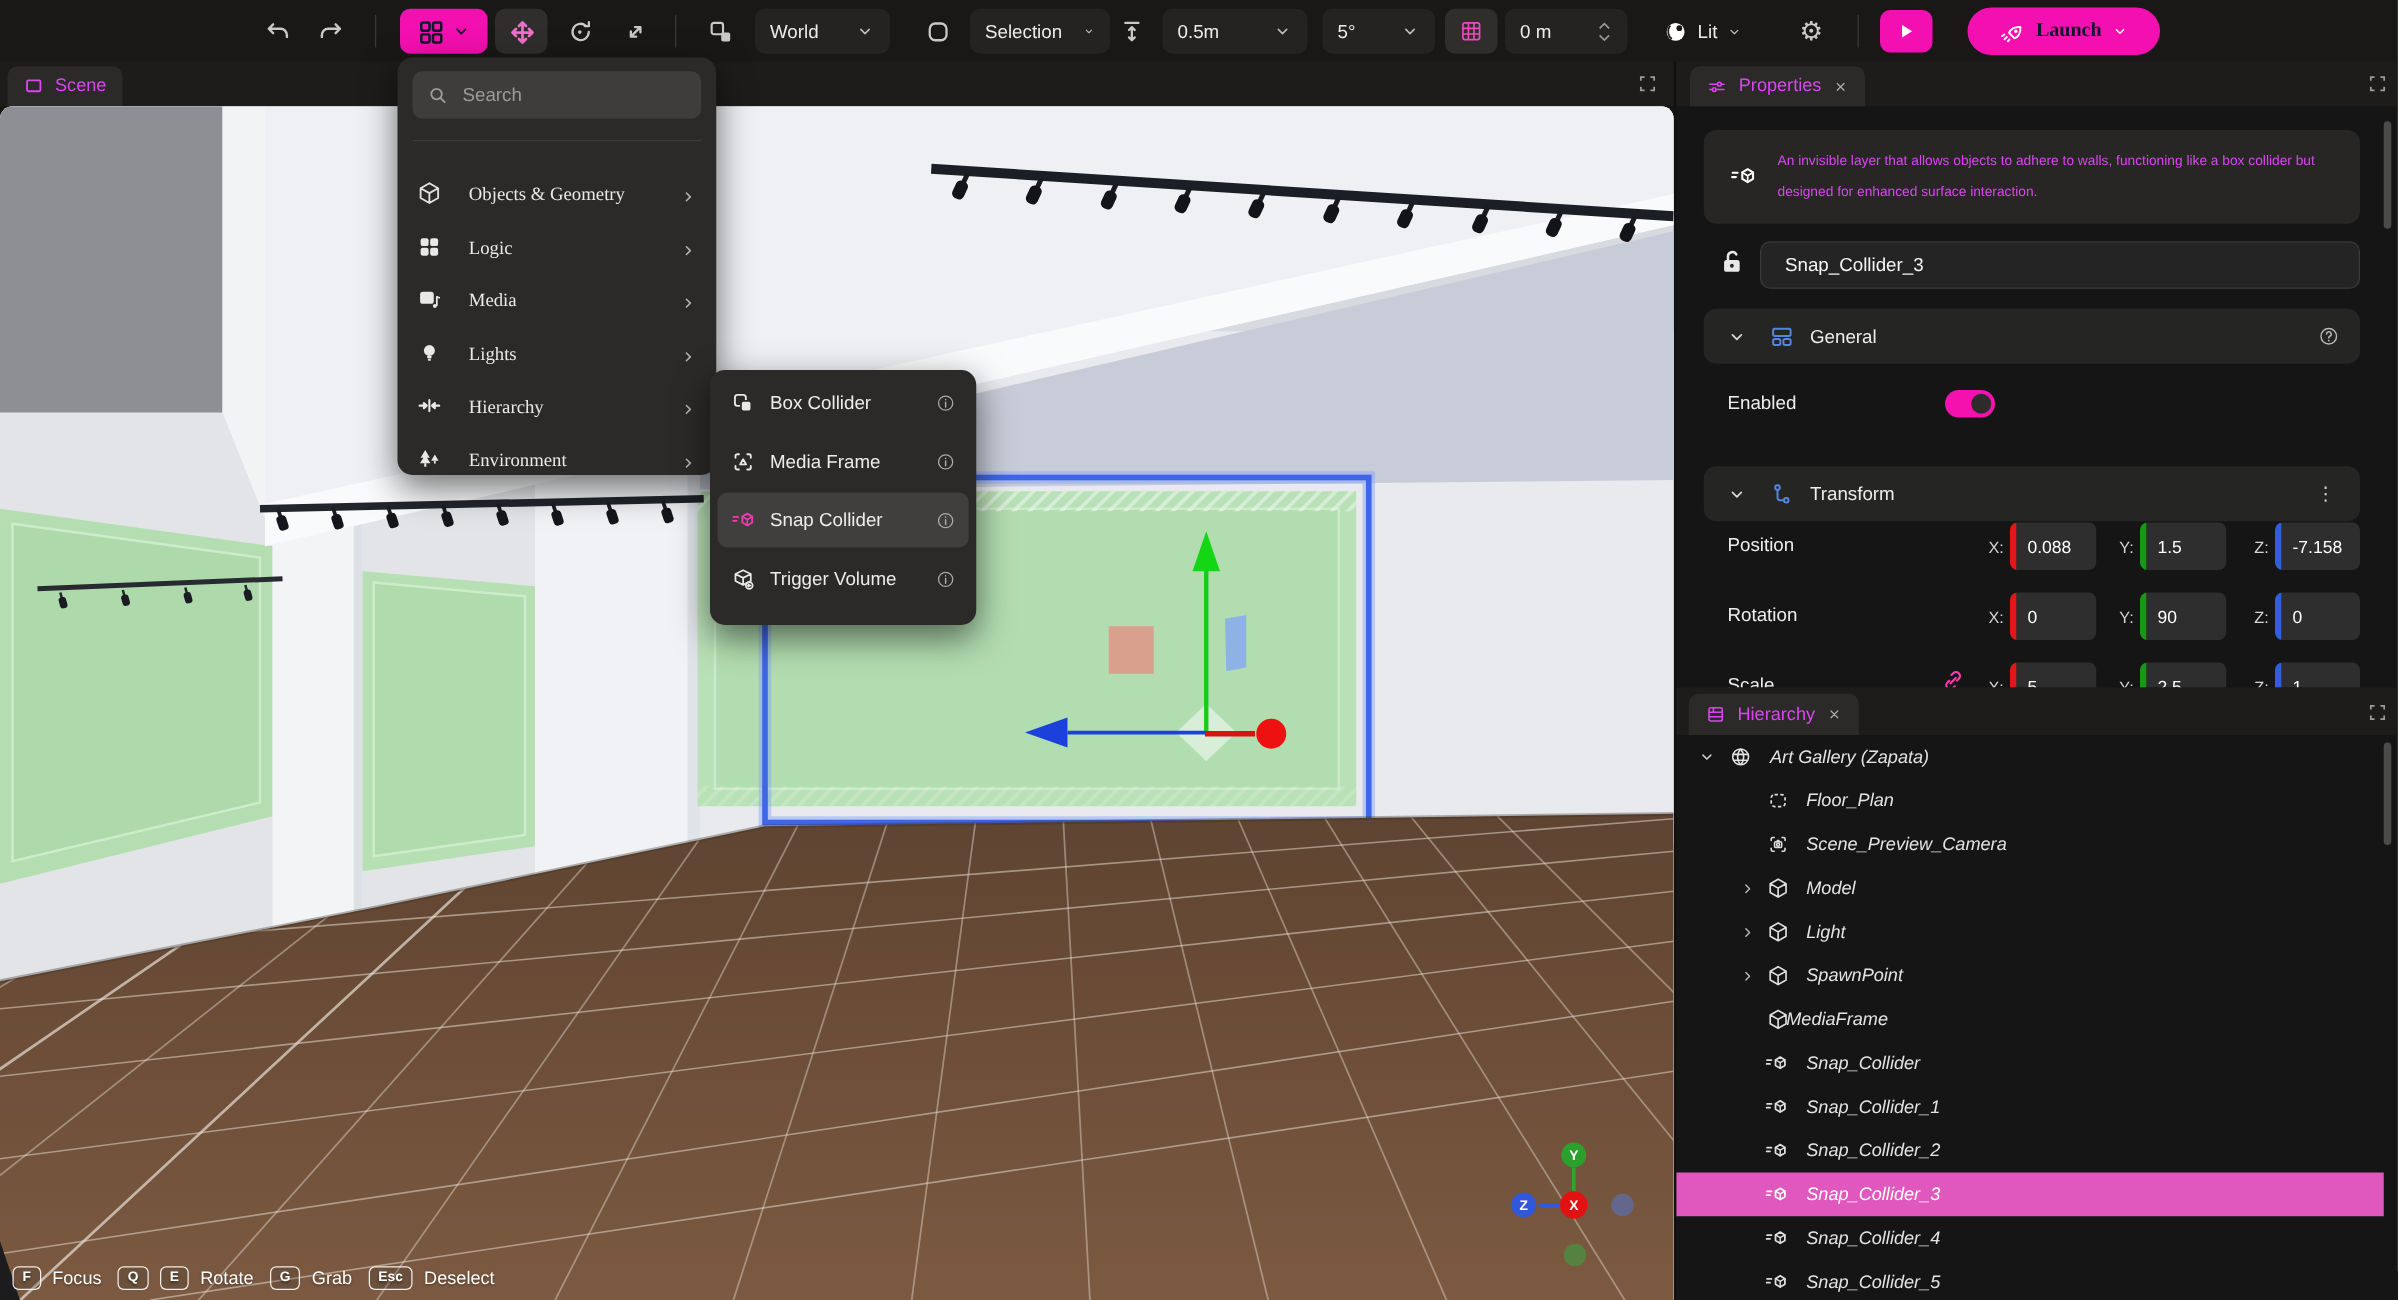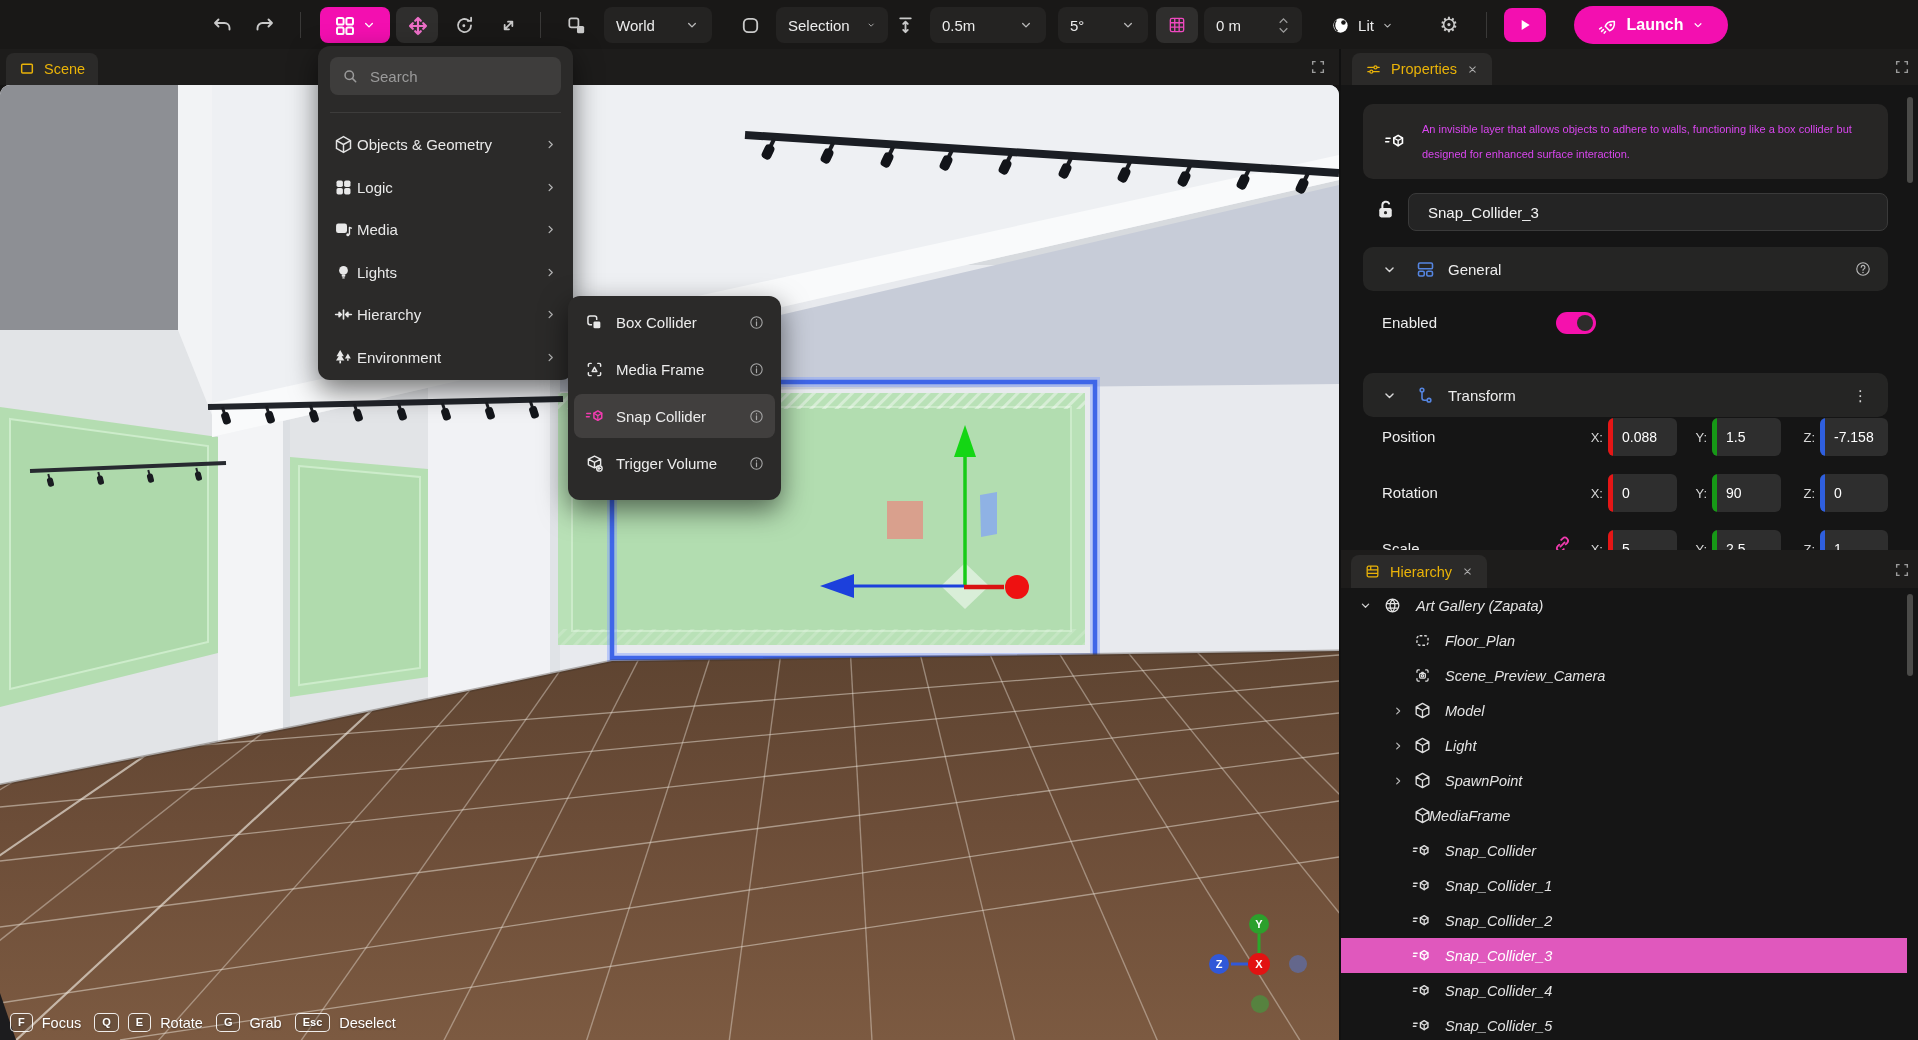--- a/index.html
+++ b/index.html
@@ -8,48 +8,48 @@
        -webkit-font-smoothing:antialiased;}
   .abs{position:absolute;}
   svg.ic{display:block;}
   
   #topbar{position:absolute;left:0;top:0;width:1918px;height:49px;background:#191817;}
   .tbtn{position:absolute;top:8px;height:34px;display:flex;align-items:center;justify-content:center;
         border-radius:8px;color:#c9c9c9;}
   .tdd{position:absolute;top:7px;height:36px;background:#242322;border-radius:8px;display:flex;
        align-items:center;gap:8px;padding:0 12px;box-sizing:border-box;color:#ececec;font-size:15px;}
   .tdiv{position:absolute;top:12px;width:1px;height:26px;background:#3a3938;}
-  .pink{background:#f30fb0;color:#ffffff;}
+  .pink{background:#f30fb0;color:#0f172a;font-family:Liberation Serif, serif;}
   .activebtn{background:#2f2e2d;}
   .chev{color:#b9b9b9;}
   
   #viewport{position:absolute;left:0;top:49px;width:1339px;height:991px;background:#161514;}
   .tabbar{position:absolute;left:0;top:0;right:0;height:36px;background:#1d1c1b;}
   .tab{position:absolute;top:4px;height:32px;background:#2b2a29;border-radius:8px 8px 0 0;
-       display:flex;align-items:center;gap:9px;padding:0 13px;color:#eab308;font-size:14.5px;justify-content:flex-end;}
+       display:flex;align-items:center;gap:9px;padding:0 13px;color:#d946ef;font-size:14.5px;justify-content:flex-end;}
   .expand{position:absolute;color:#9c9c9c;}
   #vpcanvas{position:absolute;left:0;top:36px;width:1339px;height:955px;border-radius:10px 10px 0 0;
             overflow:hidden;background:#d7dade;}
   
   #hints{position:absolute;left:10px;bottom:8px;display:flex;align-items:center;gap:9px;
          text-shadow:0 1px 2px rgba(0,0,0,.45);}
   .kcap{border:1.5px solid rgba(255,255,255,.9);border-radius:5px;background:rgba(40,40,40,.18);
         color:#fff;font-size:11px;font-weight:bold;padding:3px 7px;line-height:1;}
   .klab{color:#fff;font-size:14.5px;margin-right:4px;}
   
   .menu{position:absolute;background:#2b2a29;border-radius:12px;box-shadow:0 10px 28px rgba(0,0,0,.55);}
   #addmenu{left:318px;top:46px;width:255px;height:334px;}
   #searchbox{position:absolute;left:12px;top:11px;width:231px;height:38px;background:#3e3d3c;
              border-radius:8px;display:flex;align-items:center;gap:9px;padding:0 11px;box-sizing:border-box;}
   #searchbox input{background:transparent;border:none;outline:none;color:#d8d8d8;font-size:15px;width:160px;
              font-family:"Liberation Sans",sans-serif;}
   #searchbox input::placeholder{color:#9b9b9b;}
   .mdiv{position:absolute;left:12px;right:12px;top:66px;height:1px;background:#3d3c3b;}
-  .mitem{position:absolute;left:6px;width:243px;height:42px;display:flex;align-items:center;gap:3px;
-         padding:0 9px;box-sizing:border-box;color:#e9e9e9;font-size:15px;border-radius:8px;}
+  .mitem{position:absolute;left:6px;width:243px;height:42px;display:flex;align-items:flex-end;gap:21px;
+         padding:0 9px;box-sizing:border-box;color:#e9e9e9;font-size:15px;border-radius:8px;font-family:Liberation Serif, serif;}
   .mitem .sp{flex:1;}
   #submenu{left:568px;top:296px;width:213px;height:204px;}
   .sitem{position:absolute;left:6px;width:201px;height:47px;display:flex;align-items:center;gap:11px;
          padding:0 10px;box-sizing:border-box;color:#ececec;font-size:15px;border-radius:8px;}
   .sitem.hl{background:#413f3e;height:44px;}
   
   #rpanel{position:absolute;left:1341px;top:49px;width:577px;height:991px;background:#151515;}
   .box{position:absolute;background:#272625;border-radius:10px;}
   .props-body{position:absolute;left:0;top:36px;width:577px;height:465px;overflow:hidden;}
   .lbl{font-size:15px;color:#ededed;}

